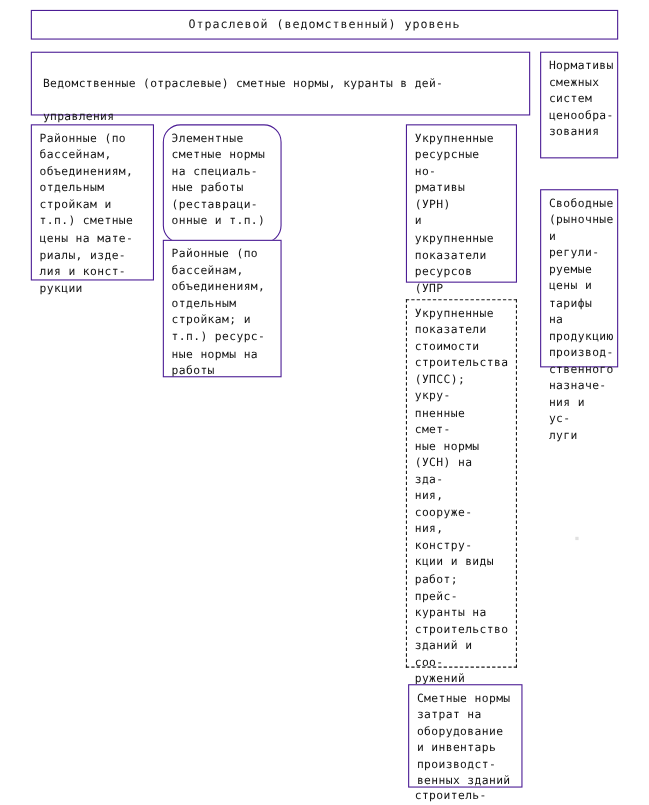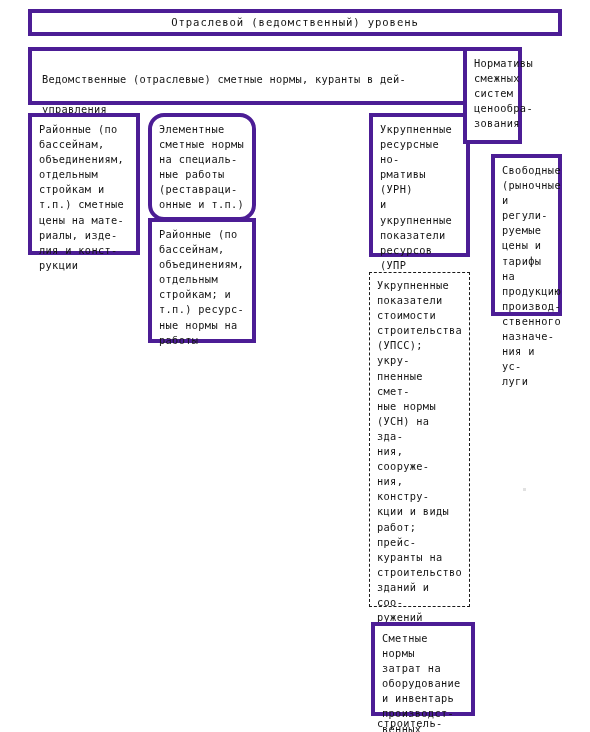--- a/index.html
+++ b/index.html
@@ -16,21 +16,21 @@
     overflow: hidden;
   }
   .page {
     position: absolute;
     left: 0; top: 0;
     width: 590px;
     height: 732px;
   }
   .box {
     position: absolute;
-    border: 4px solid #4c1d95;
+    border: 1px solid #4c1d95;
     box-sizing: border-box;
     background: #ffffff;
     padding: 5px 7px 4px 7px;
     font-size: 10.3px;
     line-height: 15.1px;
     letter-spacing: 0.35px;
     white-space: pre-line;
     color: #141414;
   }
   .box.dashed {
@@ -92,28 +92,28 @@
     width: 101px;
     height: 335px;
   }
   .c3-box-c {
     left: 371px;
     top: 622px;
     width: 104px;
     height: 94px;
   }
   .c4-box-a {
-    left: 463px;
+    left: 491px;
     top: 47px;
-    width: 59px;
+    width: 71px;
     height: 97px;
   }
   .c4-box-b {
     left: 491px;
-    top: 154px;
+    top: 172px;
     width: 71px;
     height: 162px;
   }
   
   .speckle {
     position: absolute;
     pointer-events: none;
     background: #c9c9c9;
     opacity: 0.55;
   }

